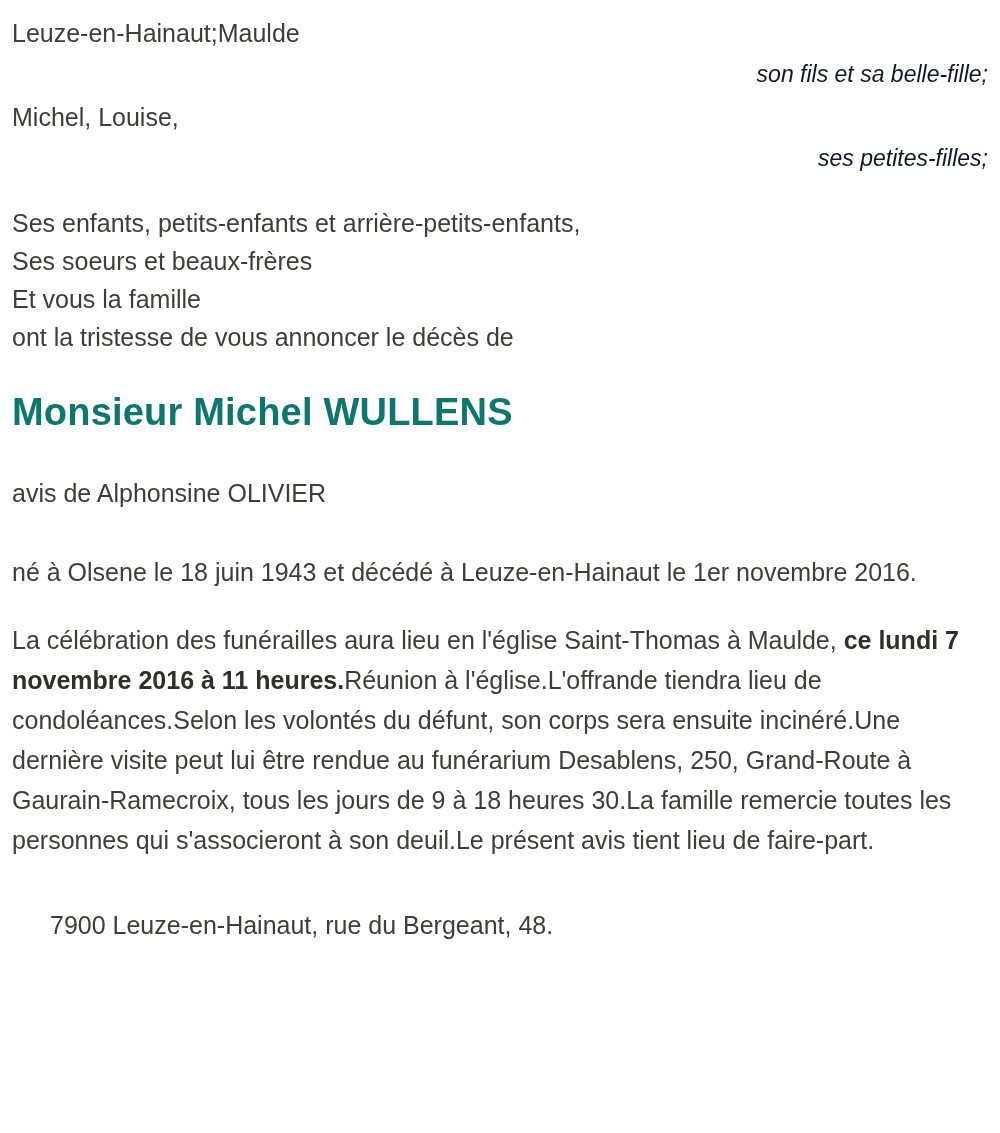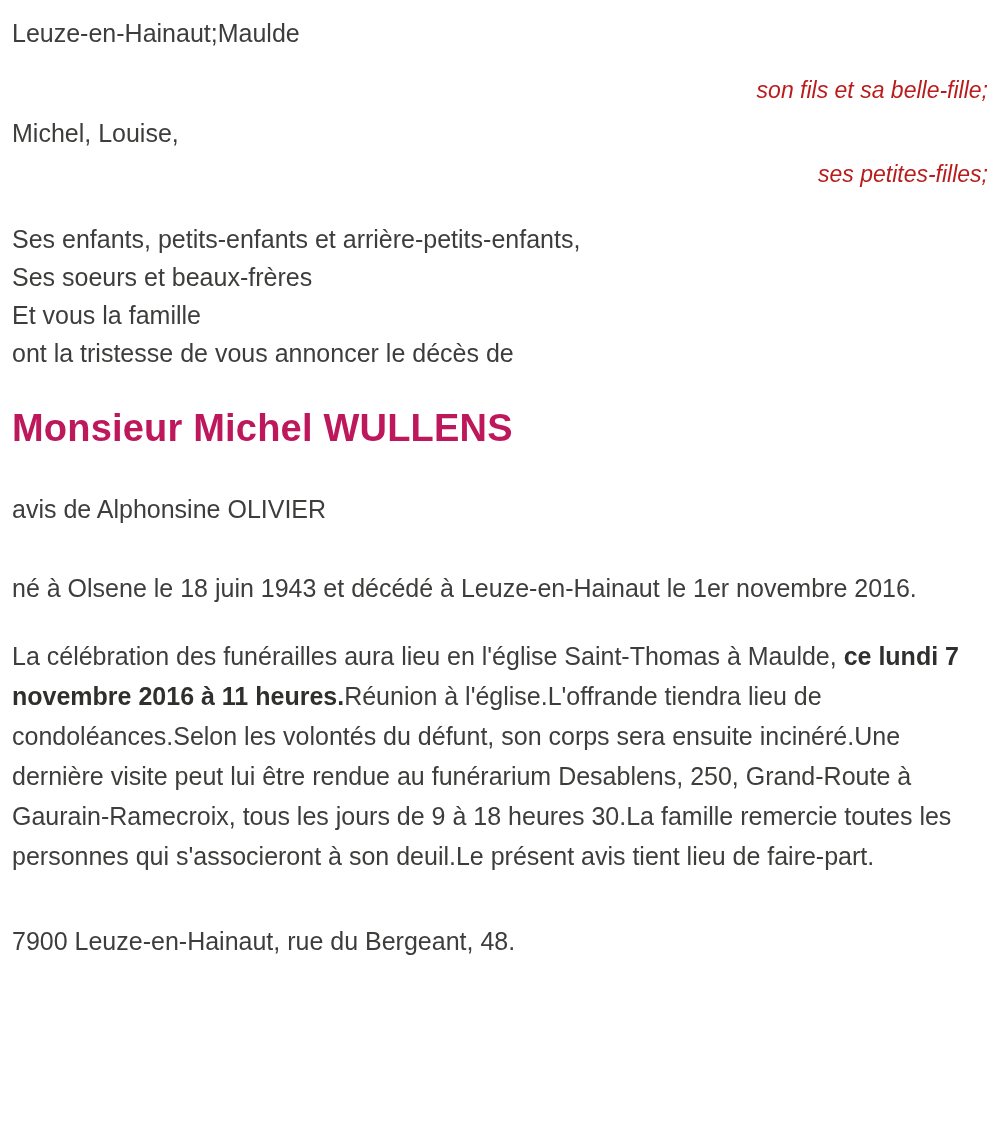--- a/index.html
+++ b/index.html
@@ -19,68 +19,69 @@
     width: 1000px;
     min-height: 1133px;
     padding: 14px 12px 20px 12px;
     background: #ffffff;
   }
   .line {
     font-size: 25px;
     line-height: 38px;
   }
   .loc-line {
-    margin-bottom: 18px;
+    margin-bottom: 2px;
   }
   .names-line {
     margin-top: 4px;
   }
   .relation-row {
     text-align: right;
     margin-top: 2px;
   }
   .relation-text {
     display: inline-block;
     max-width: 260px;
     text-align: right;
     font-style: italic;
     font-size: 23px;
     line-height: 40px;
-    color: #b91c1c;
+    color: #0f172a;
   }
   .family-group {
     margin-top: 26px;
   }
   .announcement {
   }
   .deceased-title {
     margin: 34px 0 0 0;
     font-size: 38px;
     line-height: 44px;
     font-weight: 700;
-    color: #be185d;
+    color: #0f766e;
     letter-spacing: 0.2px;
   }
   .widower-line {
     margin-top: 40px;
   }
   .paragraph {
     font-size: 25px;
     line-height: 40px;
     margin-top: 40px;
   }
   .funeral-paragraph {
     margin-top: 28px;
   }
   .bold-inline {
     font-weight: 700;
     color: #2f2f2e;
   }
   .address-line {
     margin-top: 46px;
+    margin-left: 38px;
   }
 </style>
 </head>
 <body>
 
 <div class="page">
 
   <div class="line loc-line">Leuze-en-Hainaut;Maulde</div>
 
 

